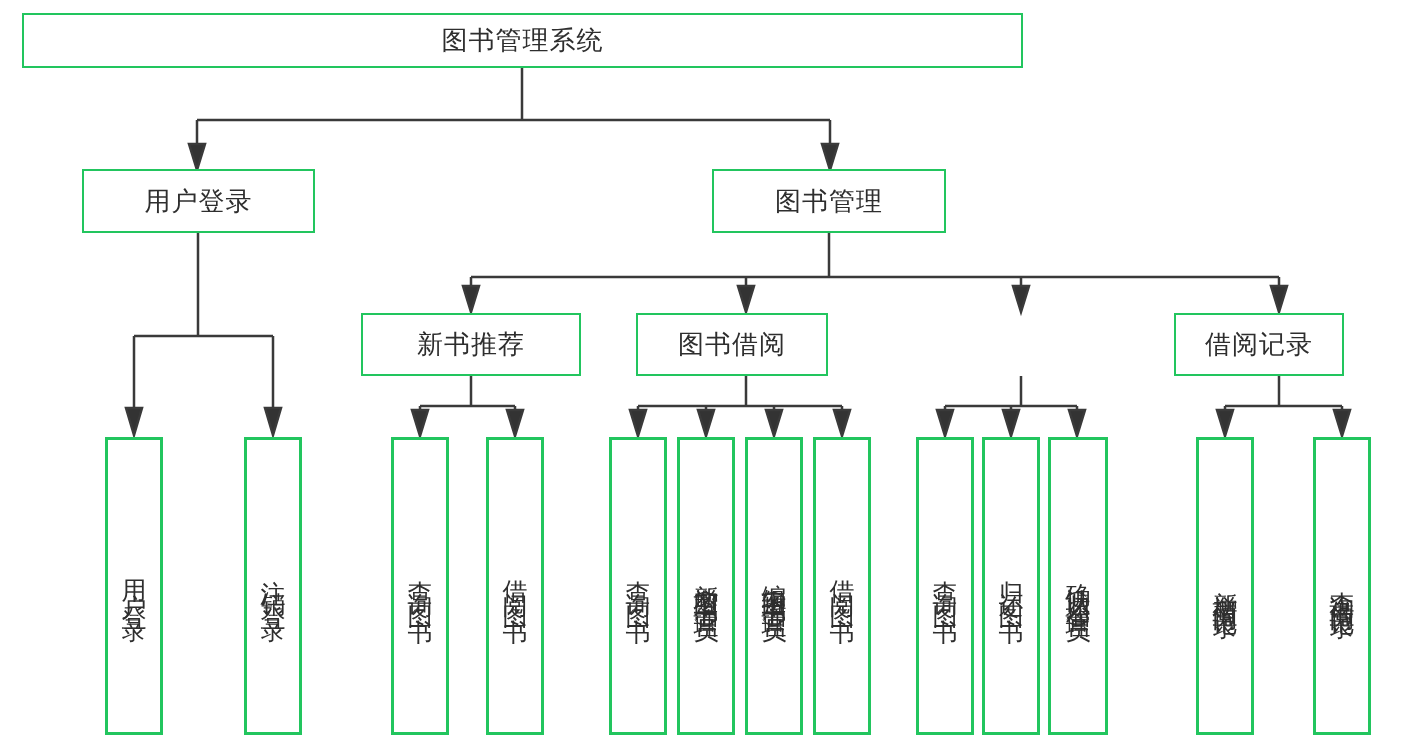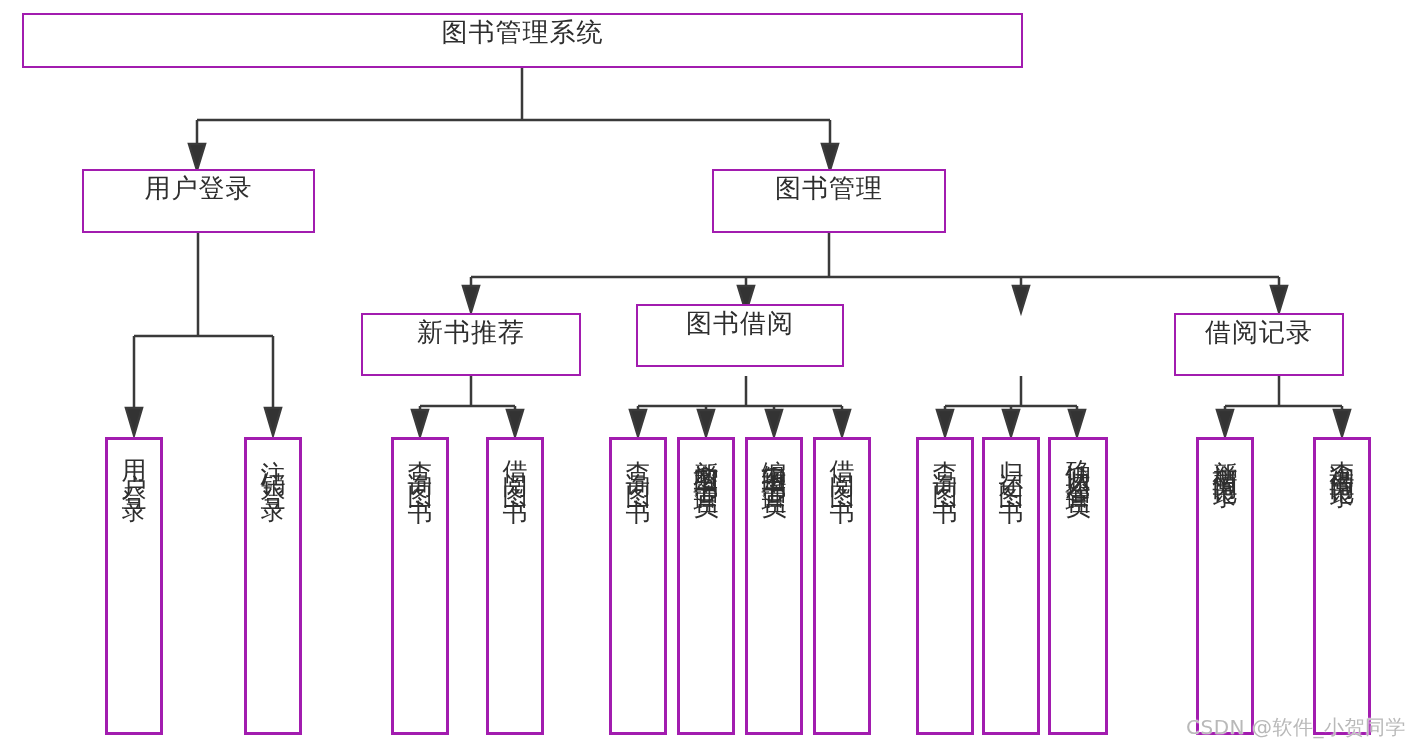--- a/index.html
+++ b/index.html
@@ -7,23 +7,23 @@
     position:relative;
     width:1405px;height:747px;
     background:#ffffff;
     font-family:"DejaVu Sans","Liberation Sans",sans-serif;
     overflow:hidden;
   }
   .wires{position:absolute;left:0;top:0;z-index:1;}
   .box{
     position:absolute;z-index:2;
     background:#ffffff;
-    border:2px solid #a21caf;
+    border:2px solid #22c55e;
     box-sizing:border-box;
-    display:flex;align-items:flex-start;justify-content:center;
+    display:flex;align-items:center;justify-content:center;
   }
   .leaf{border-width:3px;}
   .h-label{
     font-size:26px;color:#2e2e2e;letter-spacing:1px;white-space:nowrap;
   }
   .v-label{
     writing-mode:vertical-rl;
     text-orientation:mixed;
     font-size:25px;line-height:1;color:#2e2e2e;
   }
@@ -98,21 +98,21 @@
   <div class="box" style="left:82px;top:169px;width:233px;height:64px">
     <span class="h-label">用户登录</span>
   </div>
   <div class="box" style="left:361px;top:313px;width:220px;height:63px">
     <span class="h-label">新书推荐</span>
   </div>
 
   <div class="box" style="left:712px;top:169px;width:234px;height:64px">
     <span class="h-label">图书管理</span>
   </div>
-  <div class="box" style="left:636px;top:304px;width:208px;height:63px">
+  <div class="box" style="left:636px;top:313px;width:192px;height:63px">
     <span class="h-label">图书借阅</span>
   </div>
   <div class="box" style="left:1174px;top:313px;width:170px;height:63px">
     <span class="h-label">借阅记录</span>
   </div>
 
   <div class="box leaf" style="left:105px;top:437px;width:58px;height:298px">
     <span class="v-label" style="letter-spacing: 13px;">用户登录</span>
   </div>
   <div class="box leaf" style="left:244px;top:437px;width:58px;height:298px">
@@ -149,15 +149,14 @@
     <span class="v-label" style="letter-spacing: 5px;">确认归还（管理员）</span>
   </div>
 
   <div class="box leaf" style="left:1196px;top:437px;width:58px;height:298px">
     <span class="v-label" style="letter-spacing: 5px;">新增借阅记录</span>
   </div>
   <div class="box leaf" style="left:1313px;top:437px;width:58px;height:298px">
     <span class="v-label" style="letter-spacing: 5px;">查询借阅记录</span>
   </div>
 
-  <div class="watermark" style="color: rgb(185, 185, 185);">CSDN @软件_小贺同学</div>
 
 </div>
 
 </body></html>

